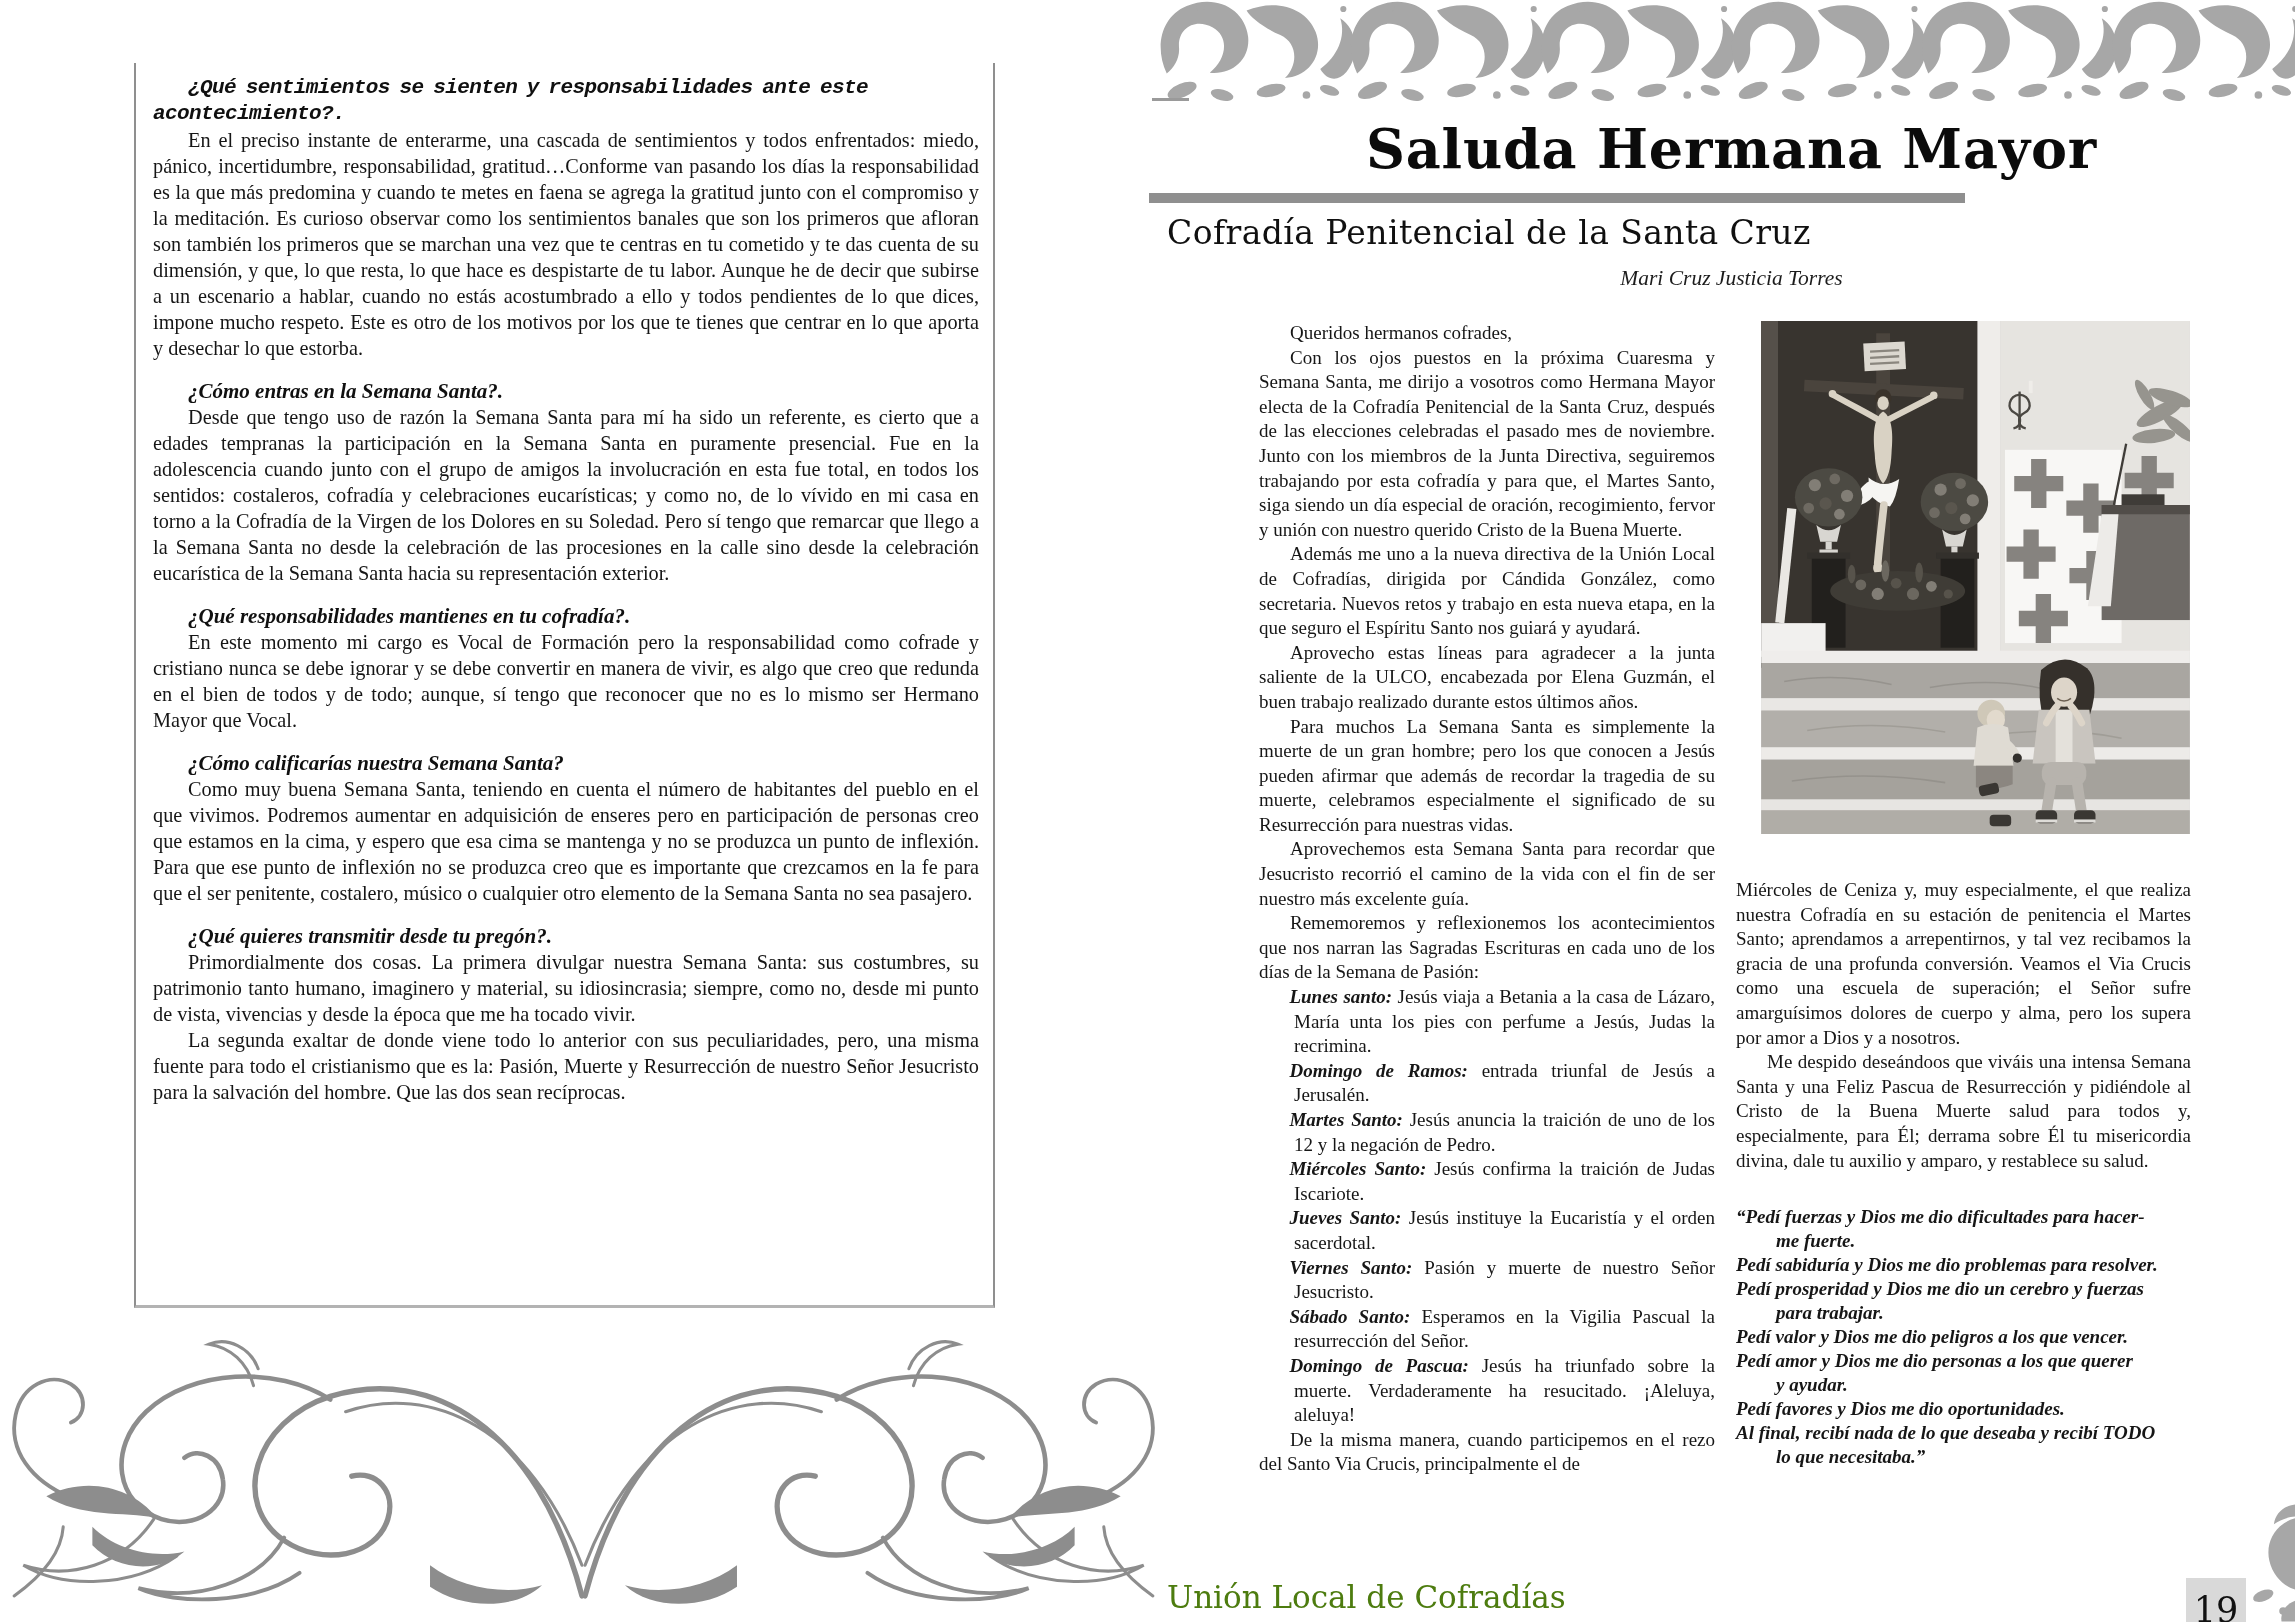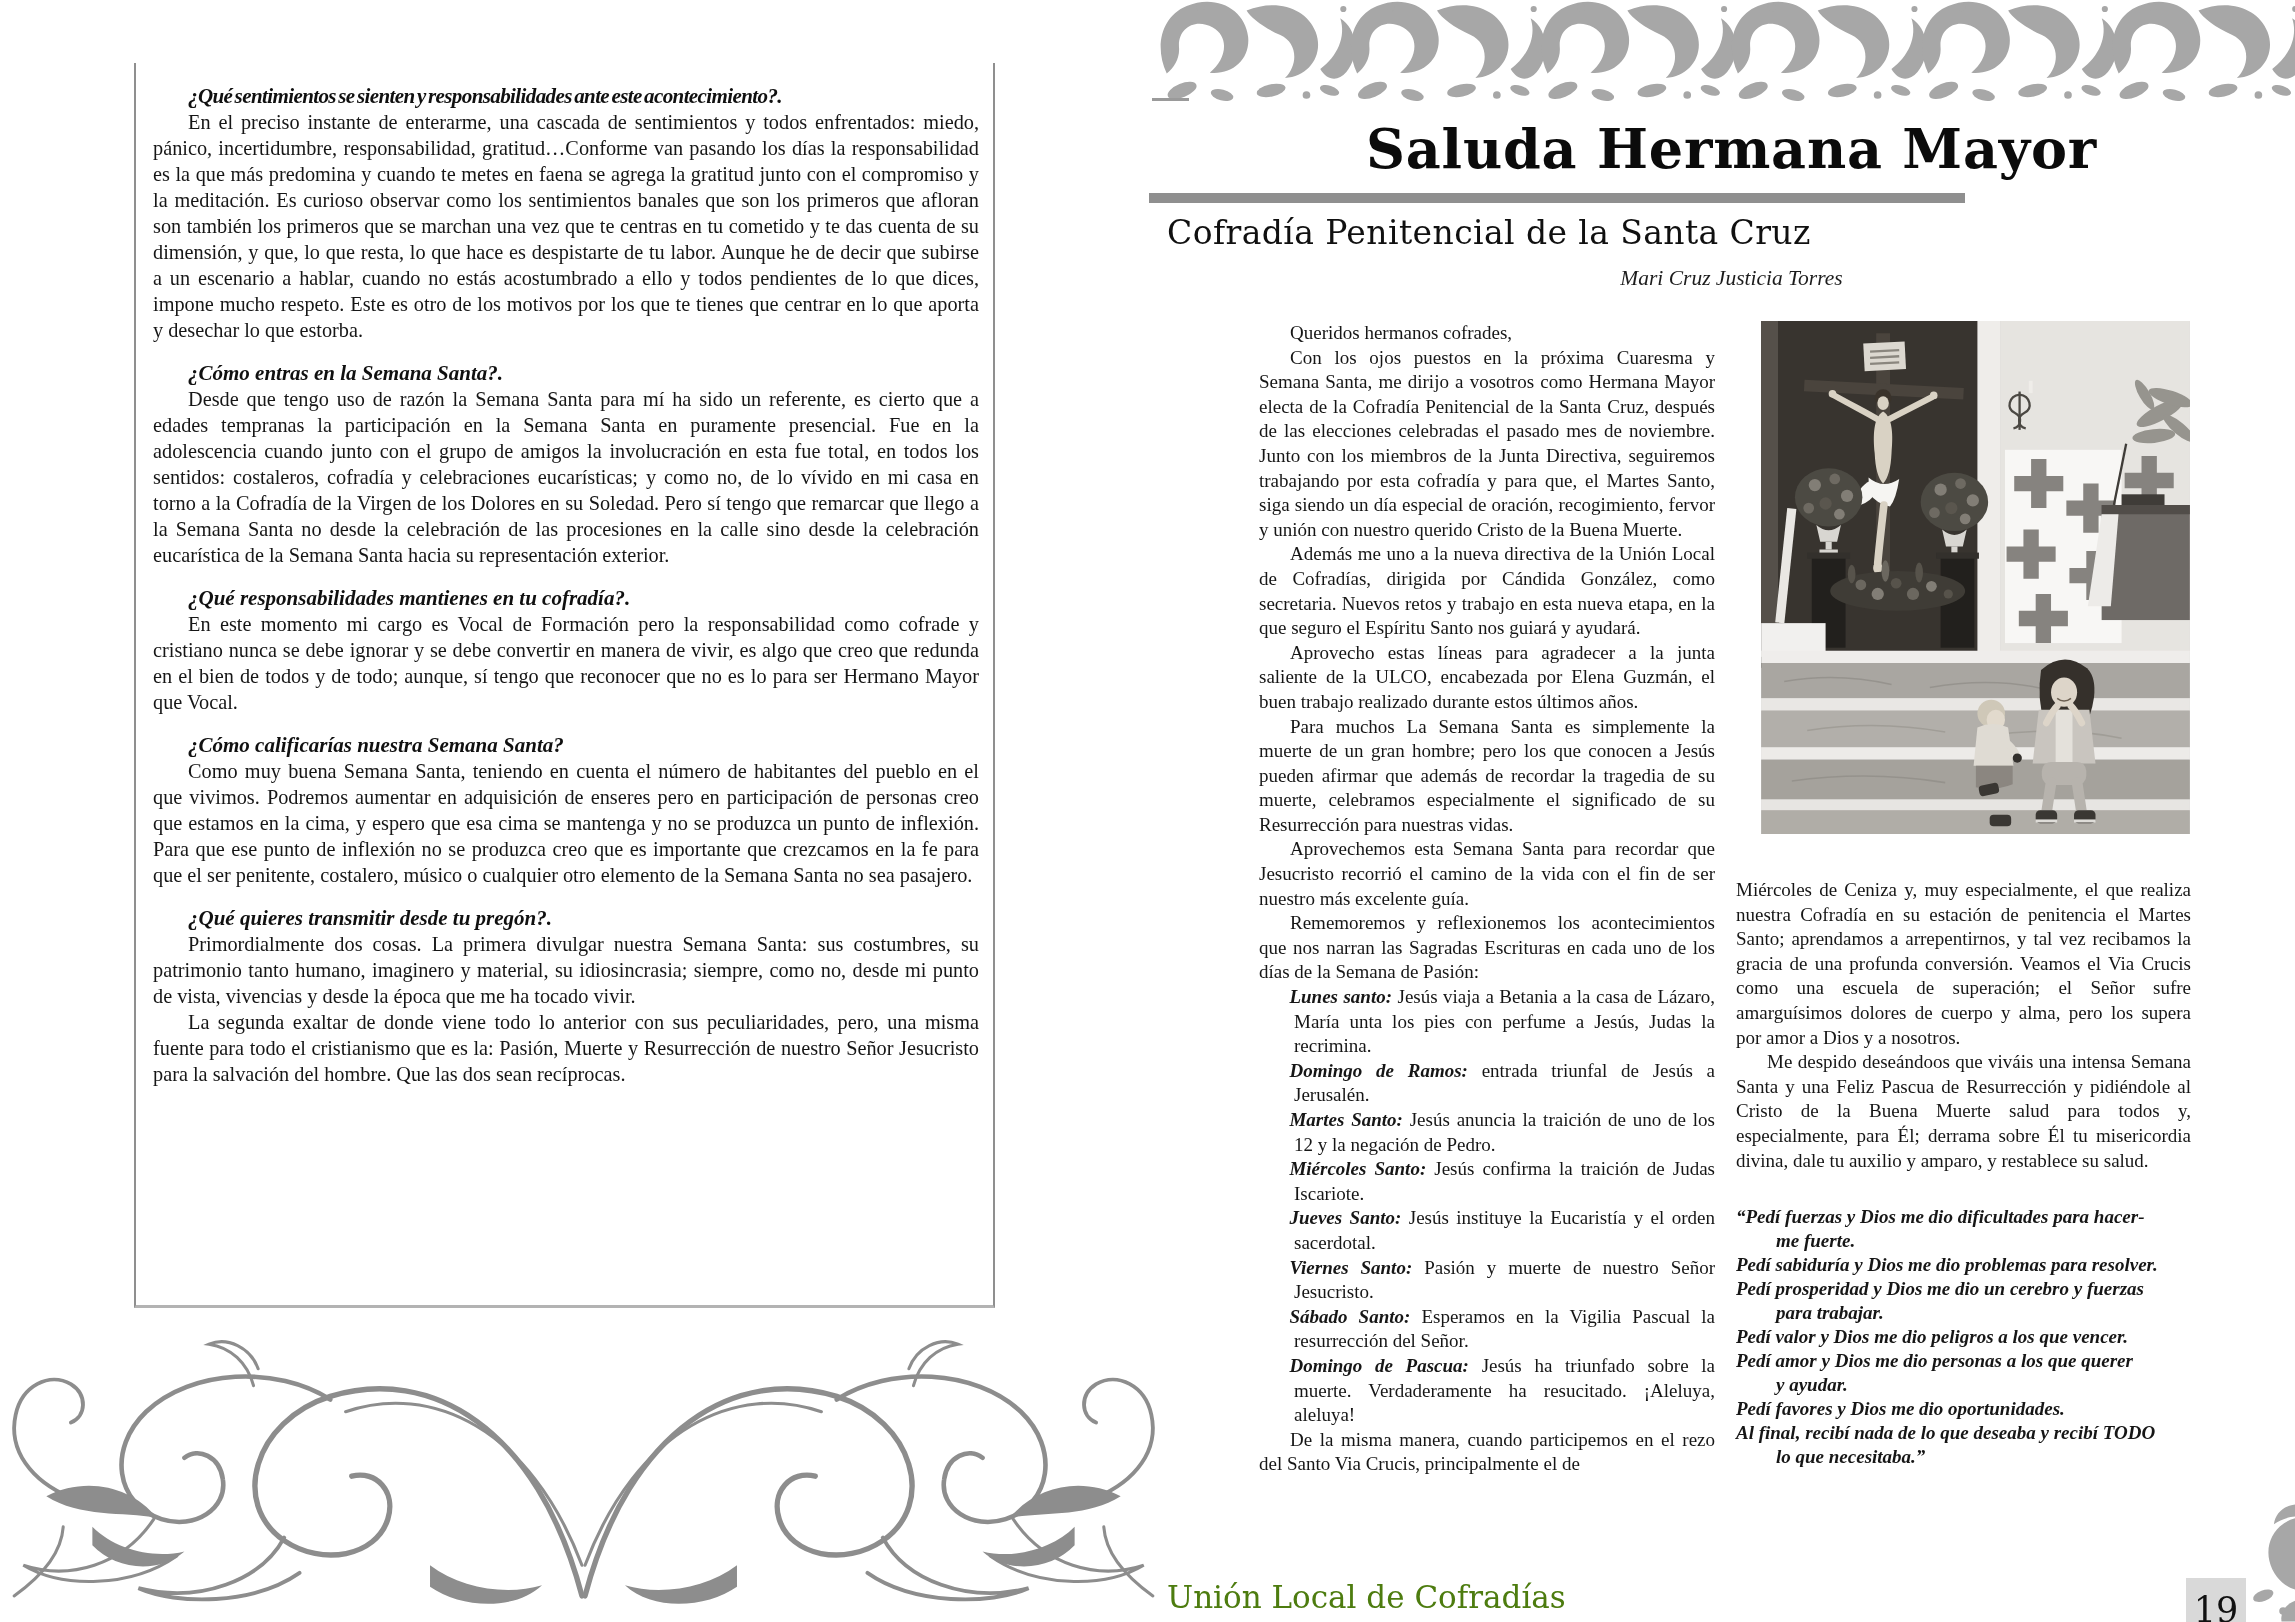--- a/index.html
+++ b/index.html
@@ -12,21 +12,21 @@
   .frame{
     position:absolute;left:134px;top:63px;width:861px;height:1245px;box-sizing:border-box;
     border-left:2.3px solid #8f8f8f;border-right:2.3px solid #8f8f8f;border-bottom:3.1px solid #b3b3b3;
     padding:12.3px 14px 0 17px;
   }
   .frame p{margin:0;font-size:20.3px;line-height:26px;text-align:justify;text-indent:35px;}
   .frame h3{
     margin:17px 0 0;font-size:21px;line-height:26px;font-weight:bold;font-style:italic;
     text-indent:35px;color:#101010;
   }
-  .frame section:first-child h3{margin-top:8px;}
+  .frame section:first-child h3{margin-top:0;font-family:Liberation Mono, monospace;}
   .tight{letter-spacing:-0.6px;word-spacing:-2.3px;}
   .flourish{position:absolute;left:0;top:1335px;width:1167px;height:287px;}
 
   
   .right-page{position:absolute;left:1167px;top:0;width:1129px;height:1446px;}
   .band{position:absolute;left:-10.7px;top:0;width:1140px;height:104px;}
   .edge-dash{position:absolute;left:-15.3px;top:98px;width:37px;height:3.1px;background:#9a9a9a;}
   .title{
     position:absolute;left:0;top:117px;width:100%;margin:0;text-align:center;
     font-family:"DejaVu Serif", serif;font-weight:bold;font-size:54px;letter-spacing:0.8px;color:#0b0b0b;
@@ -72,21 +72,21 @@
       <section>
         <h3 class="tight">¿Qué sentimientos se sienten y responsabilidades ante este acontecimiento?.</h3>
         <p>En el preciso instante de enterarme, una cascada de sentimientos y todos enfrentados: miedo, pánico, incertidumbre, responsabilidad, gratitud…Conforme van pasando los días la responsabilidad es la que más predomina y cuando te metes en faena se agrega la gratitud junto con el compromiso y la meditación. Es curioso observar como los sentimientos banales que son los primeros que afloran son también los primeros que se marchan una vez que te centras en tu cometido y te das cuenta de su dimensión, y que, lo que resta, lo que hace es despistarte de tu labor. Aunque he de decir que subirse a un escenario a hablar, cuando no estás acostumbrado a ello y todos pendientes de lo que dices, impone mucho respeto. Este es otro de los motivos por los que te tienes que centrar en lo que aporta y desechar lo que estorba.</p>
       </section>
       <section>
         <h3>¿Cómo entras en la Semana Santa?.</h3>
         <p>Desde que tengo uso de razón la Semana Santa para mí ha sido un referente, es cierto que a edades tempranas la participación en la Semana Santa en puramente presencial. Fue en la adolescencia cuando junto con el grupo de amigos la involucración en esta fue total, en todos los sentidos: costaleros, cofradía y celebraciones eucarísticas; y como no, de lo vívido en mi casa en torno a la Cofradía de la Virgen de los Dolores en su Soledad. Pero sí tengo que remarcar que llego a la Semana Santa no desde la celebración de las procesiones en la calle sino desde la celebración eucarística de la Semana Santa hacia su representación exterior.</p>
       </section>
       <section>
         <h3>¿Qué responsabilidades mantienes en tu cofradía?.</h3>
-        <p>En este momento mi cargo es Vocal de Formación pero la responsabilidad como cofrade y cristiano nunca se debe ignorar y se debe convertir en manera de vivir, es algo que creo que redunda en el bien de todos y de todo; aunque, sí tengo que reconocer que no es lo para ser Hermano Mayor que Vocal.</p>
+        <p>En este momento mi cargo es Vocal de Formación pero la responsabilidad como cofrade y cristiano nunca se debe ignorar y se debe convertir en manera de vivir, es algo que creo que redunda en el bien de todos y de todo; aunque, sí tengo que reconocer que no es lo mismo ser Hermano Mayor que Vocal.</p>
       </section>
       <section>
         <h3>¿Cómo calificarías nuestra Semana Santa?</h3>
         <p>Como muy buena Semana Santa, teniendo en cuenta el número de habitantes del pueblo en el que vivimos. Podremos aumentar en adquisición de enseres pero en participación de personas creo que estamos en la cima, y espero que esa cima se mantenga y no se produzca un punto de inflexión. Para que ese punto de inflexión no se produzca creo que es importante que crezcamos en la fe para que el ser penitente, costalero, músico o cualquier otro elemento de la Semana Santa no sea pasajero.</p>
       </section>
       <section>
         <h3>¿Qué quieres transmitir desde tu pregón?.</h3>
         <p>Primordialmente dos cosas. La primera divulgar nuestra Semana Santa: sus costumbres, su patrimonio tanto humano, imaginero y material, su idiosincrasia; siempre, como no, desde mi punto de vista, vivencias y desde la época que me ha tocado vivir.</p>
         <p>La segunda exaltar de donde viene todo lo anterior con sus peculiaridades, pero, una misma fuente para todo el cristianismo que es la: Pasión, Muerte y Resurrección de nuestro Señor Jesucristo para la salvación del hombre. Que las dos sean recíprocas.</p>
       </section>

